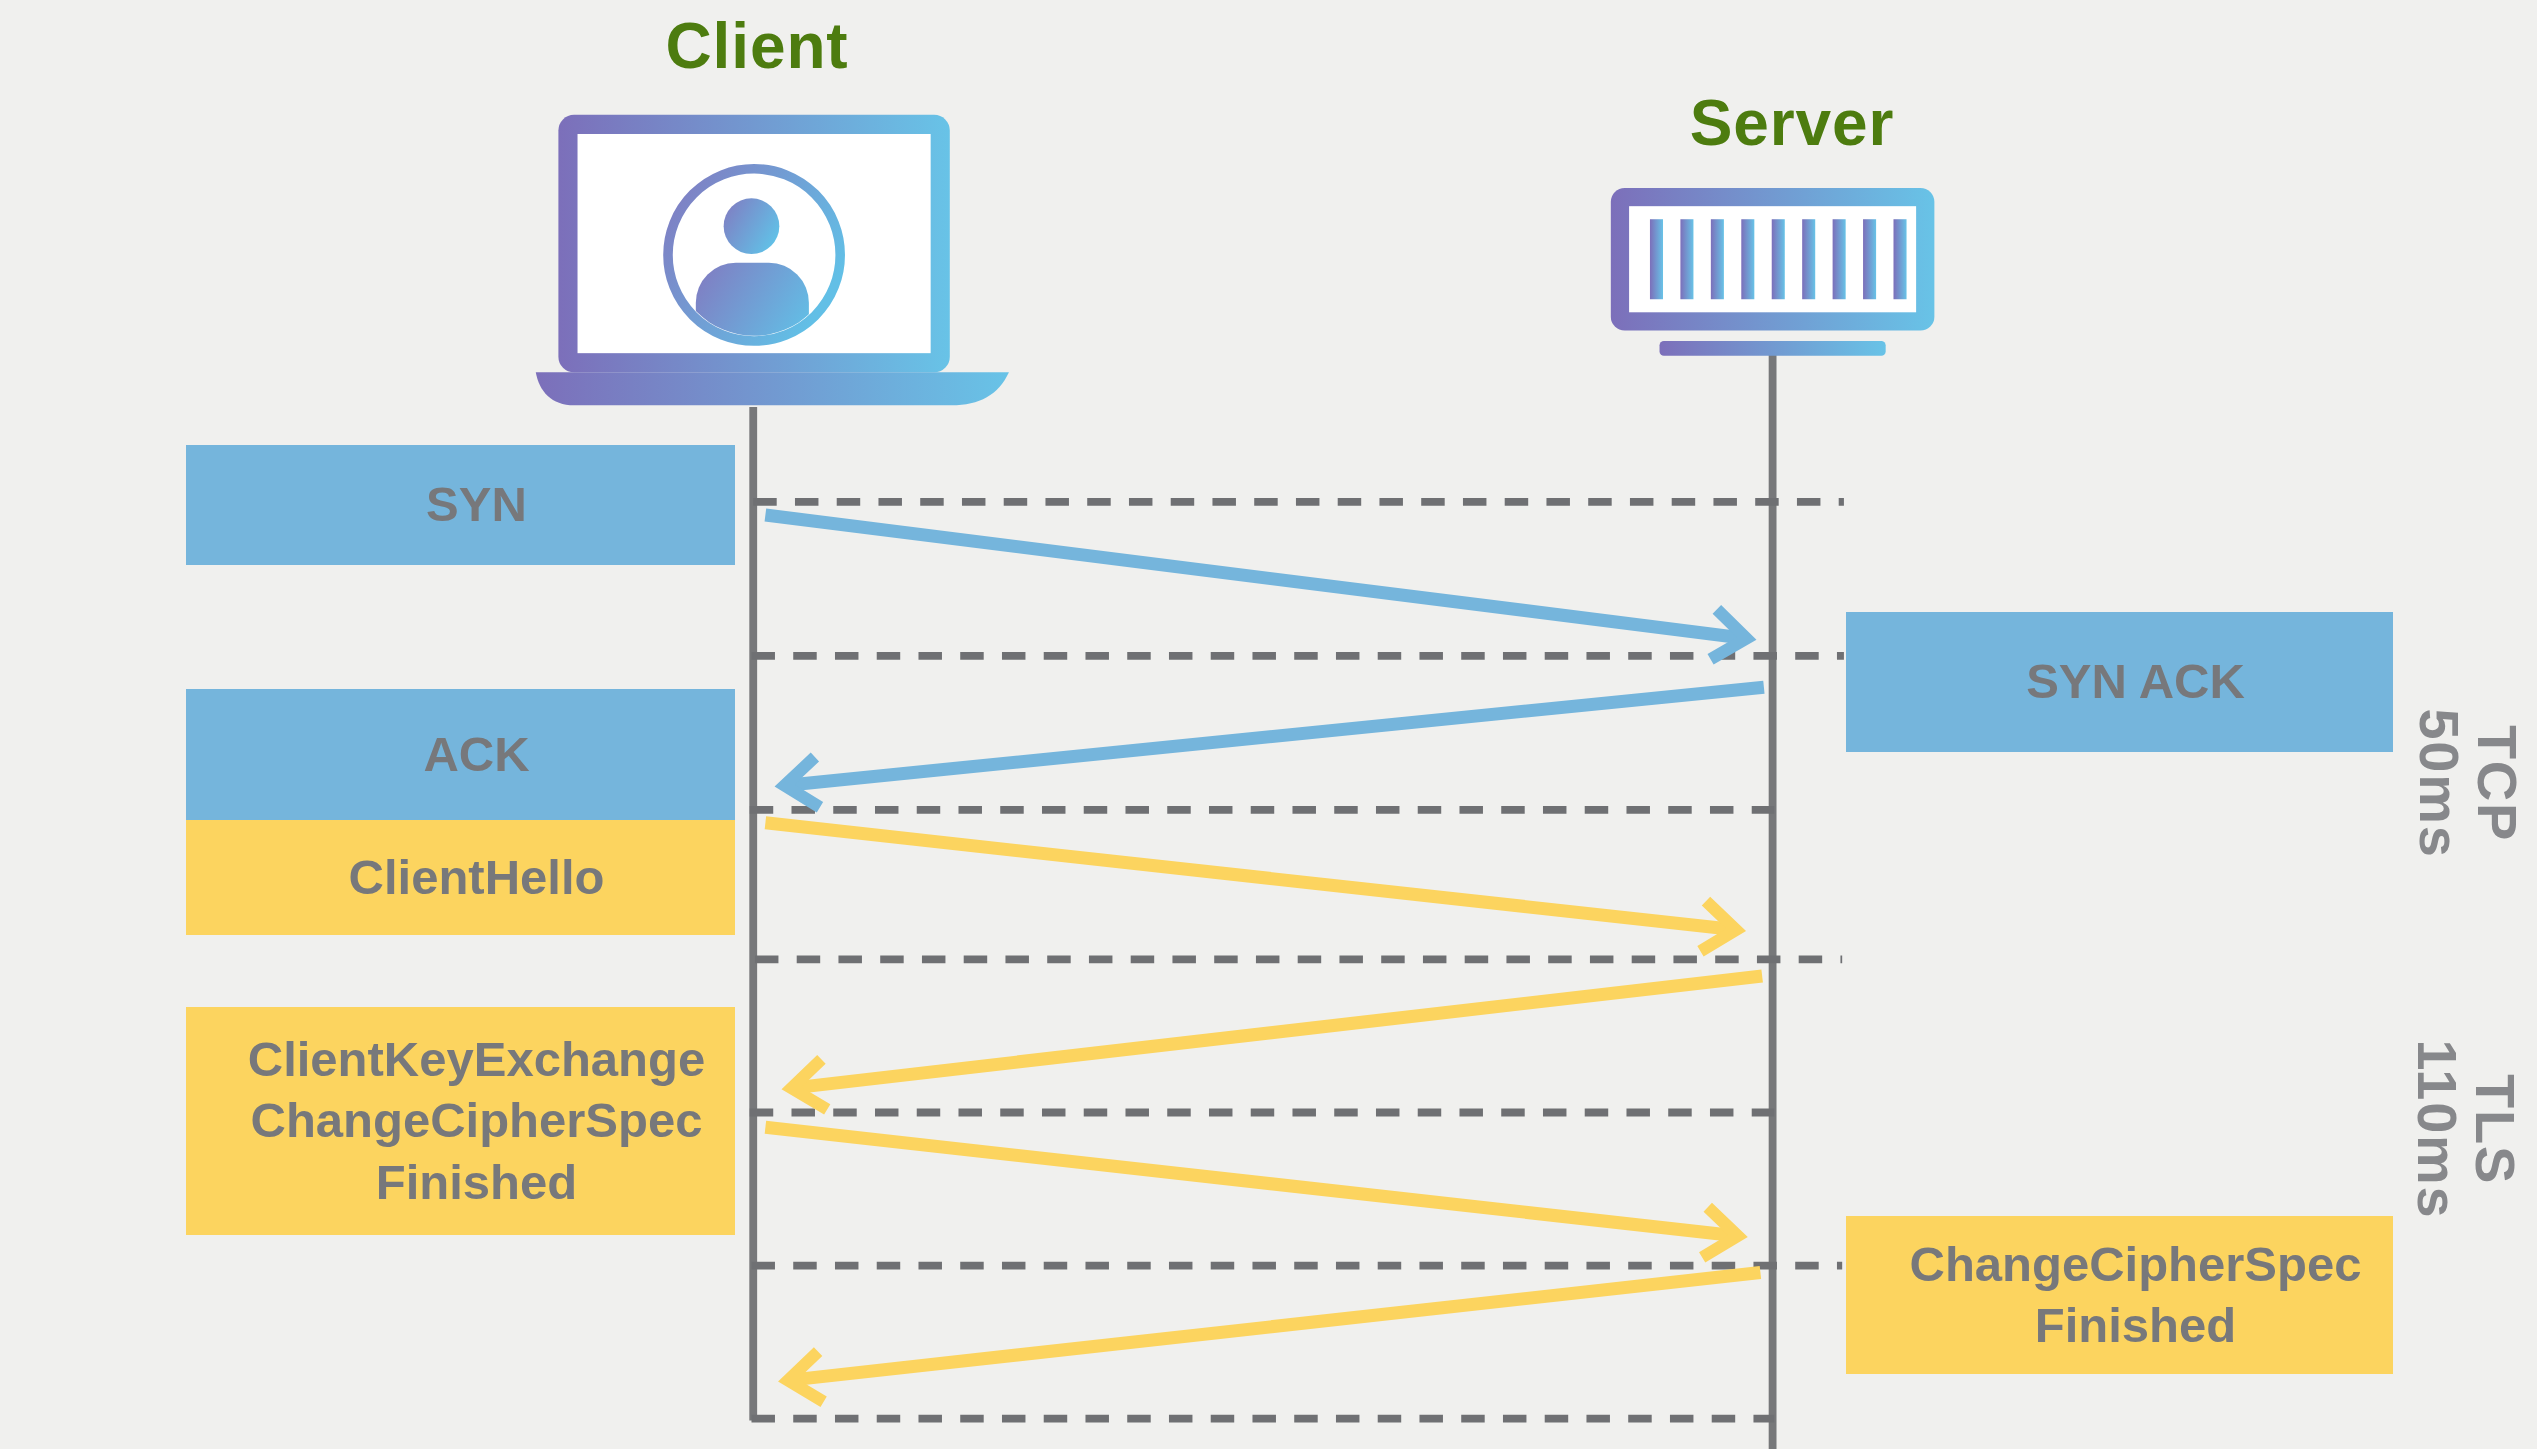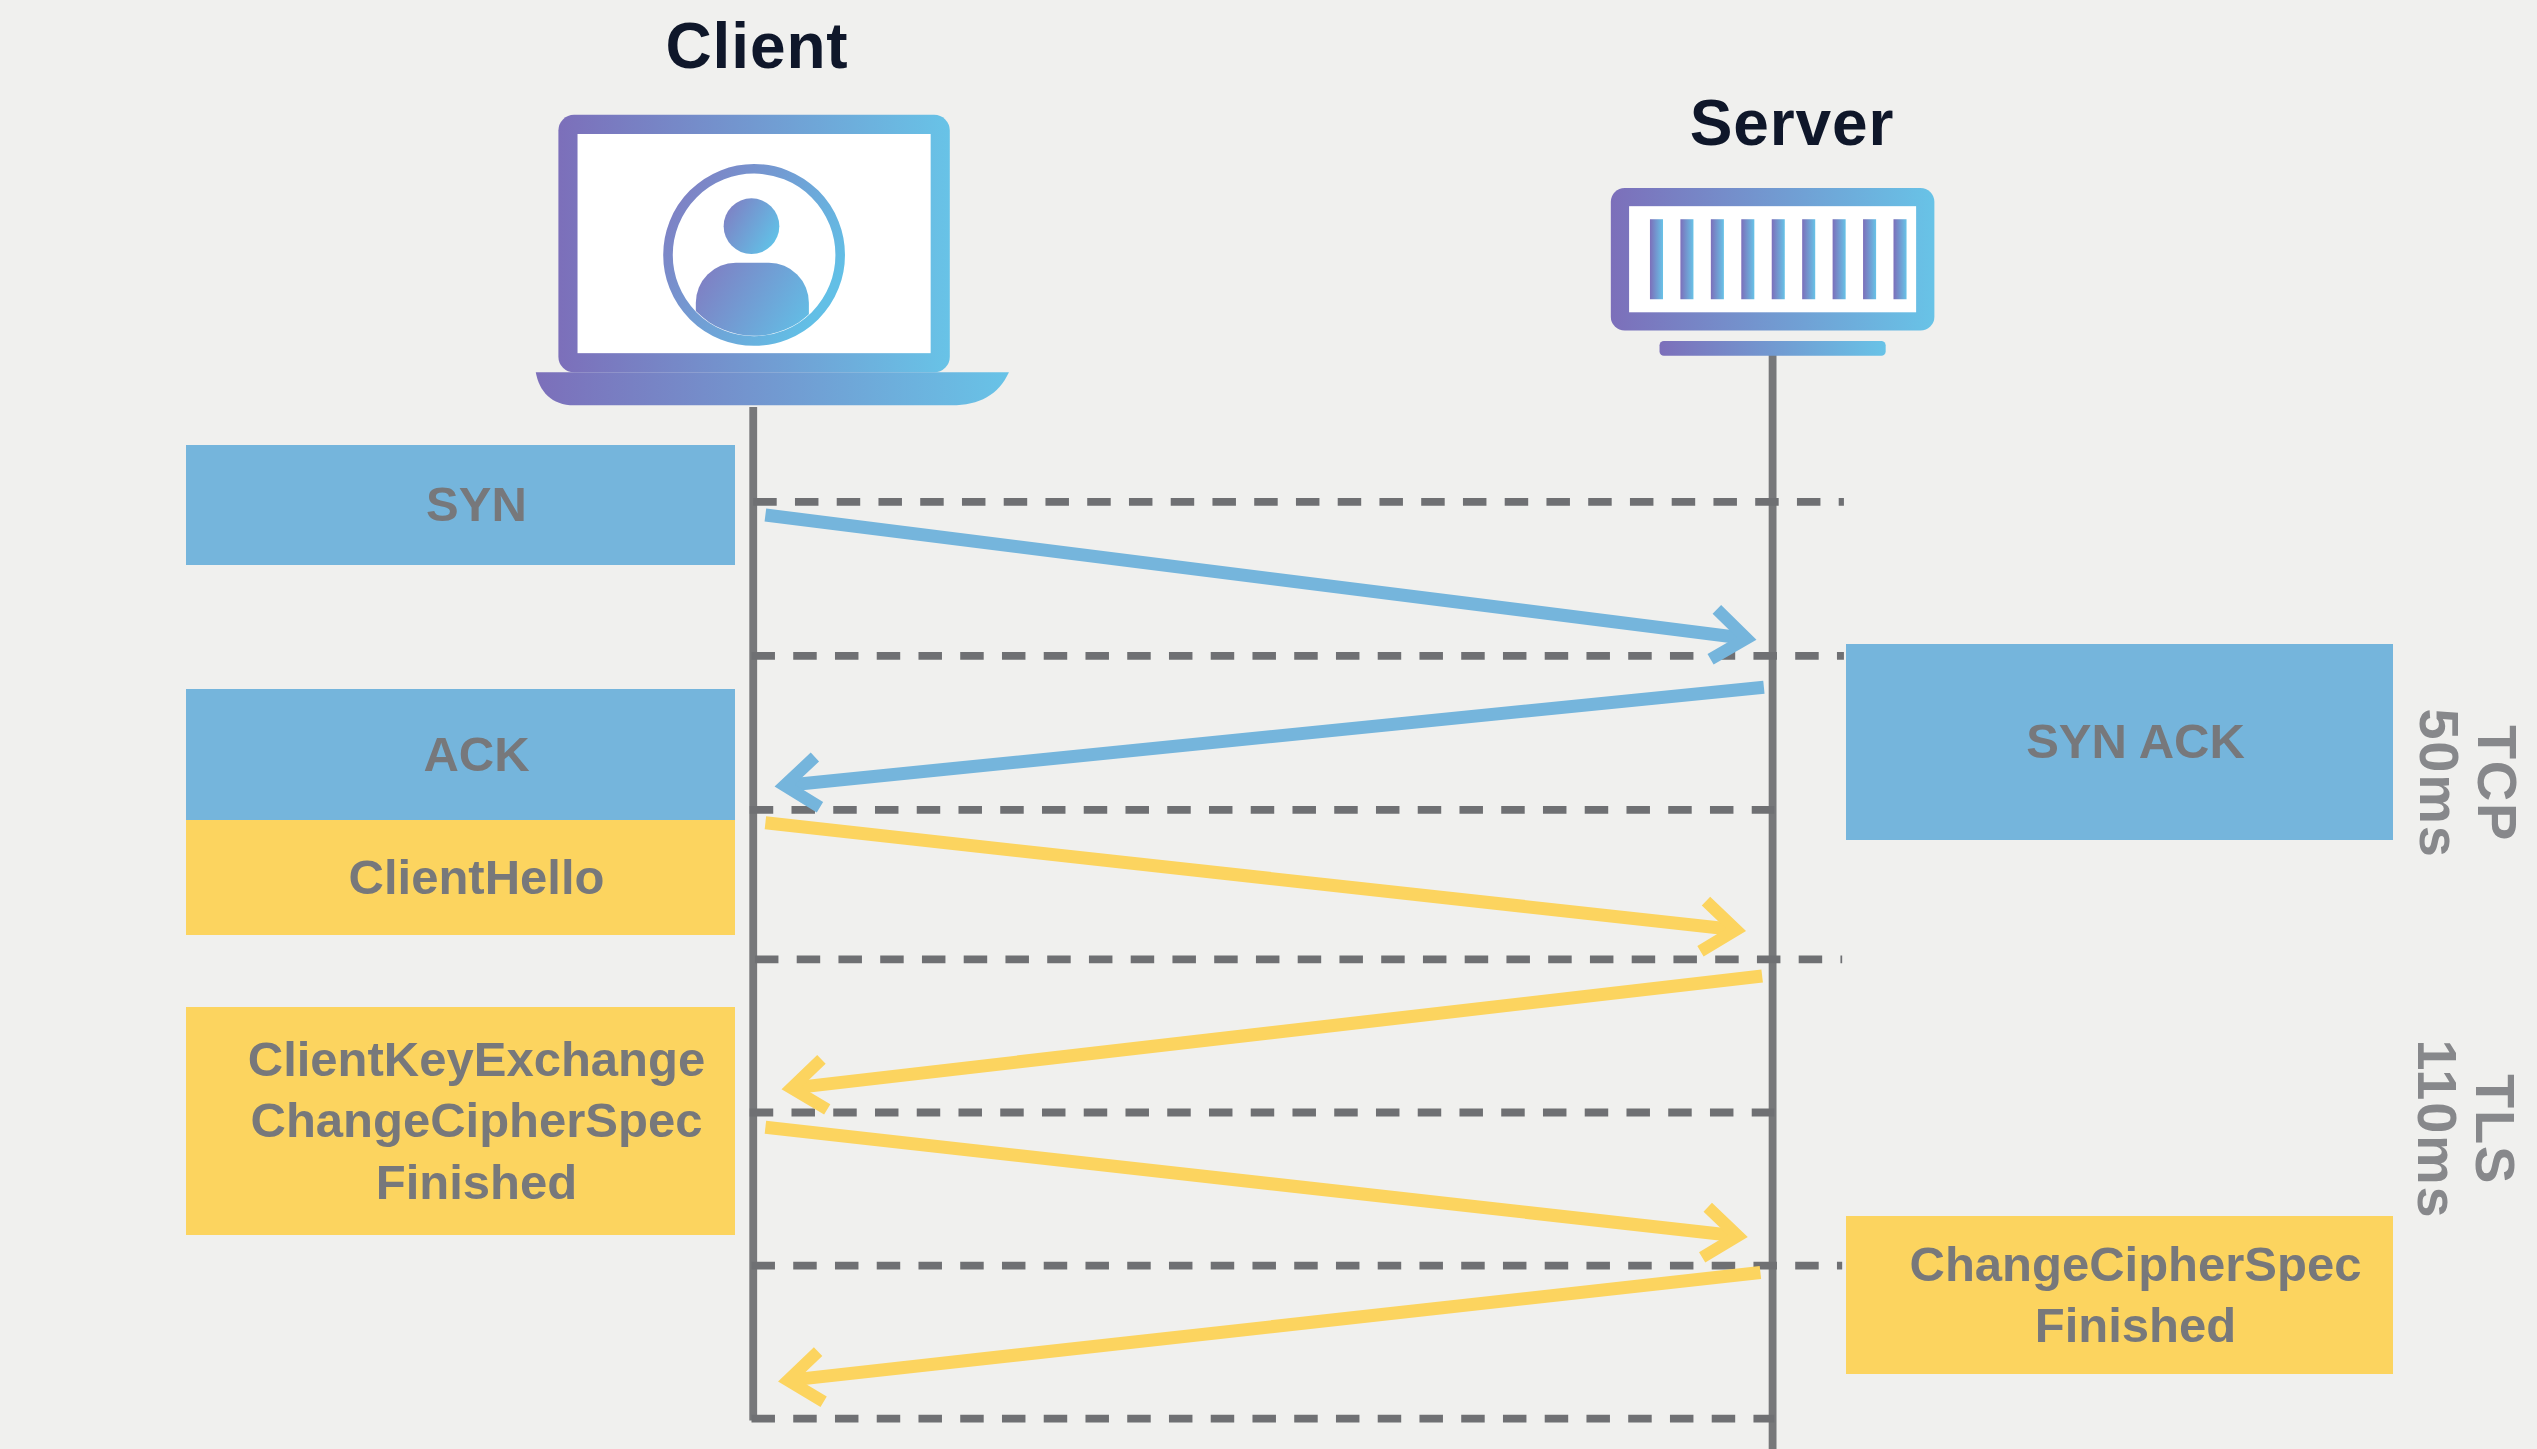--- a/index.html
+++ b/index.html
@@ -5,21 +5,21 @@
   html,body{margin:0;padding:0;}
   body{
     width:2538px;height:1450px;overflow:hidden;
     background:#f0f0ee;
     font-family:"Liberation Sans", sans-serif;
   }
   #canvas{position:relative;width:2538px;height:1450px;background:#f0f0ee;}
   #scene{position:absolute;left:0;top:0;}
   .actor-title{
     position:absolute;
-    font-weight:bold;font-size:64px;color:#0f172a;
+    font-weight:bold;font-size:64px;color:#4d7c0f;
     text-align:center;letter-spacing:0.9px;
   }
   .msg-box{
     position:absolute;
     display:flex;align-items:center;justify-content:center;
     font-weight:bold;font-size:49px;line-height:1.25;
     color:#77787b;text-align:center;white-space:pre-line;padding-left:32px;
   }
   .tcp-box{background:#75b5dc;}
   .tls-box{background:#fcd45f;}
@@ -111,21 +111,21 @@
   <div class="actor-title" style="left:609px;top:8.7px;width:296px;">Client</div>
   <div class="actor-title" style="left:1644px;top:86px;width:296px;">Server</div>
 
   <div class="msg-box tcp-box" style="left:186px;top:445px;width:517px;height:120px;">SYN</div>
   <div class="msg-box tcp-box" style="left:186px;top:689px;width:517px;height:131px;">ACK</div>
   <div class="msg-box tls-box" style="left:186px;top:820px;width:517px;height:115px;">ClientHello</div>
   <div class="msg-box tls-box" style="left:186px;top:1007px;width:517px;height:228px;">ClientKeyExchange
 ChangeCipherSpec
 Finished</div>
 
-  <div class="msg-box tcp-box" style="left:1846px;top:644px;width:515px;height:196px;">SYN ACK</div>
+  <div class="msg-box tcp-box" style="left:1846px;top:612px;width:515px;height:140px;">SYN ACK</div>
   <div class="msg-box tls-box" style="left:1846px;top:1216px;width:515px;height:158px;">ChangeCipherSpec
 Finished</div>
 
   <div class="phase-label" style="left:2353px;top:720px;width:230px;height:127px;">
     <span>TCP</span>
     <span>50ms</span>
   </div>
   <div class="phase-label" style="left:2351px;top:1066px;width:230px;height:127px;">
     <span>TLS</span>
     <span>110ms</span>

